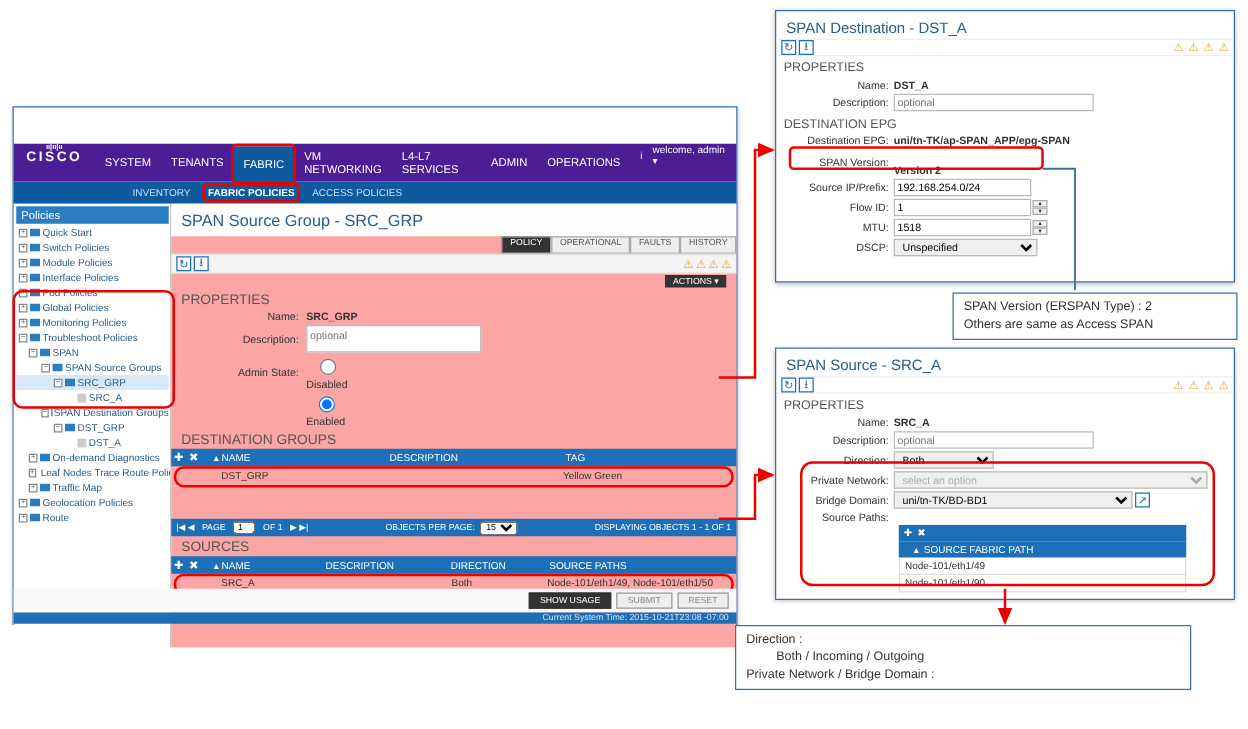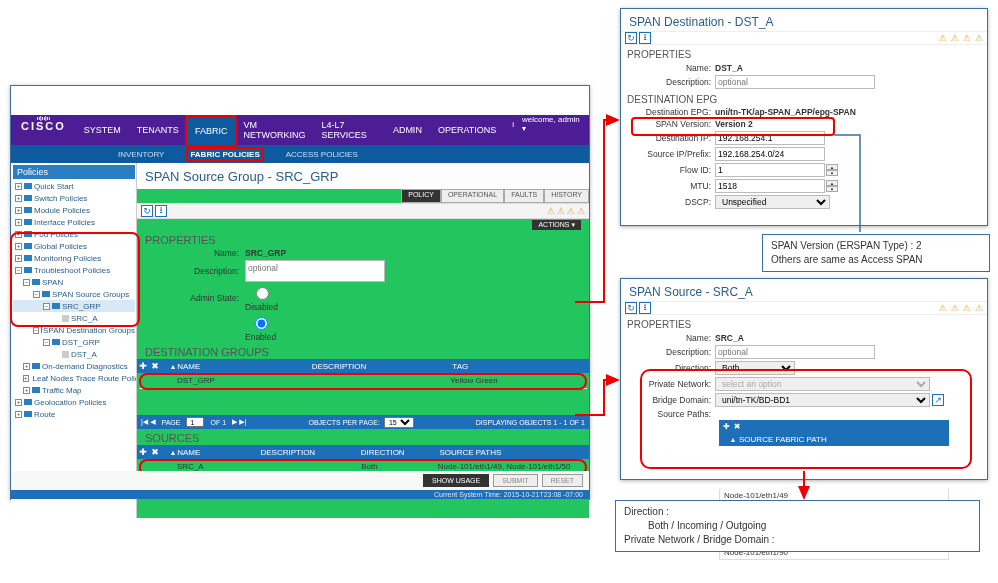--- a/index.html
+++ b/index.html
@@ -11,36 +11,36 @@
   .cisco-logo { padding:0 10px; font-weight:bold; letter-spacing:2px; font-size:11px; display:flex; flex-direction:column; align-items:center; line-height:1; }
   .cisco-bars { font-size:6px; letter-spacing:0px; }
   .apic-top-tabs { display:flex; height:100%; align-items:stretch; }
   .apic-top-tab { padding:0 8px; display:flex; align-items:center; font-size:9px; cursor:pointer; }
   .apic-top-tab.active { background:#0d5a9f; border-top:2px solid #fff; }
   .apic-top-tab.fabric-hl { position:relative; }
   .apic-top-tab.fabric-hl::after { content:""; position:absolute; inset:-2px; border:2px solid #e00; border-radius:4px; pointer-events:none; }
   .apic-top-right { margin-left:auto; padding:0 8px; font-size:8px; display:flex; align-items:center; gap:8px; }
 
   .apic-subbar { height:18px; background:#0d5a9f; color:#c7e0f5; display:flex; align-items:center; padding-left:95px; gap:14px; font-size:8px; }
-  .apic-subbar .sub-item { cursor:pointer;margin-left:12px; }
+  .apic-subbar .sub-item { cursor:pointer; }
   .apic-subbar .sub-item.active { color:#fff; font-weight:bold; position:relative; }
   .apic-subbar .sub-item.active::after { content:""; position:absolute; inset:-3px -4px; border:2px solid #e00; border-radius:3px; }
 
   .apic-body { display:flex; height:calc(100% - 48px - 10px); }
   .apic-tree { width:126px; background:#fff; border-right:1px solid #ccc; padding:2px 1px 2px 2px; overflow:hidden; }
   .tree-head { background:#2a7dc0; color:#fff; padding:2px 4px; font-size:9px; margin-bottom:1px; }
   .tree-item { display:flex; align-items:center; gap:2px; padding:0 0 0 2px; height:12px; font-size:8px; color:#2a5d8a; white-space:nowrap; cursor:pointer; }
   .tree-item .folder { width:8px; height:6px; background:#2a7dc0; display:inline-block; }
   .tree-item .exp { width:7px; height:7px; border:1px solid #888; display:inline-flex; align-items:center; justify-content:center; font-size:6px; color:#555; background:#fff; }
   .indent1 { padding-left:10px;text-align:right; } .indent2 { padding-left:20px; } .indent3 { padding-left:30px; } .indent4 { padding-left:40px; }
   .tree-item.sel { background:#d7e8f6; }
   .tree-item.leaf .folder { background:#ccc; width:7px; height:7px; }
   .tree-hl { position:absolute; border:2px solid #e00; border-radius:8px; pointer-events:none; }
 
-  .apic-main { flex:1; display:flex; flex-direction:column; background:#22c55e; }
+  .apic-main { flex:1; display:flex; flex-direction:column; background:#fca5a5; }
   .apic-title { height:26px; display:flex; align-items:center; padding:0 8px; font-size:13px; color:#2a5d8a; background:#fdfdfd; }
   .apic-tabs2 { height:14px; display:flex; justify-content:flex-end; gap:0; font-size:7px; }
   .apic-tab2 { padding:1px 6px; border:1px solid #aaa; background:#eee; color:#555; cursor:pointer; }
   .apic-tab2.active { background:#333; color:#fff; }
   .apic-iconbar { height:16px; background:#f4f4f4; border-top:1px solid #ddd; border-bottom:1px solid #ddd; display:flex; align-items:center; padding:0 4px; gap:2px; }
   .box-icon { width:12px; height:12px; border:1px solid #1d6fb8; color:#1d6fb8; display:inline-flex; align-items:center; justify-content:center; font-size:9px; cursor:pointer; background:#fff; }
   .warn-icon { color:#e5a33b; font-size:9px; }
   .apic-iconbar .right { margin-left:auto; display:flex; gap:2px; }
   .actions-btn { background:#333; color:#fff; font-size:7px; padding:1px 6px; margin-left:auto; margin-right:4px; cursor:pointer; }
 
@@ -77,35 +77,35 @@
   .pop-title { color:#2a5d8a; font-size:12px; padding:6px 8px 2px; }
   .pop-iconbar { height:14px; border-top:1px solid #eee; border-bottom:1px solid #eee; display:flex; align-items:center; padding:0 4px; gap:2px; }
   .pop-iconbar .right { margin-left:auto; display:flex; gap:4px; }
   .pop-body { padding:2px 6px 4px; }
   .fld { display:flex; align-items:center; padding:1px 0; font-size:8.5px; }
   .fld .lab { width:88px; text-align:right; padding-right:4px; }
   .fld input[type=text], .fld select { height:14px; border:1px solid #bbb; font-size:8.5px; padding:0 2px; }
   .fld input.w1 { width:160px; } .fld input.w2 { width:110px; }
   .fld .spin { width:12px; display:inline-flex; flex-direction:column; margin-left:1px; }
   .fld .spin span { height:6px; border:1px solid #aaa; font-size:5px; text-align:center; line-height:4px; cursor:pointer; background:#f0f0f0; }
-  .fld .static { font-weight:bold; }
+  .fld .static { font-weight:bold;margin-top:12px; }
   .fld-hl { position:relative; }
   .fld-hl::after { content:""; position:absolute; left:4px; top:-1px; width:200px; height:15px; border:2px solid #e00; border-radius:4px; pointer-events:none; }
 
   .src-paths { margin-left:92px; width:230px; }
   .src-paths .head { background:#1d6fb8; color:#fff; font-size:8px; padding:2px 4px; display:flex; gap:4px; align-items:center; }
   .src-paths .head .pm { cursor:pointer; }
-  .src-paths .r { border:1px solid #ddd; border-top:none; padding:2px 4px; font-size:8px;margin-top:43px; }
+  .src-paths .r { border:1px solid #ddd; border-top:none; padding:2px 4px; font-size:8px; }
 
   .box-hl-large { position:absolute; border:2px solid #e00; border-radius:10px; pointer-events:none; }
 
   
   .callout { position:absolute; background:#fff; border:1px solid #3a6ea5; padding:4px 8px; font-size:10px; line-height:1.4; color:#333; white-space:nowrap; }
   .callout.c1 { left:762px; top:234px; width:228px; }
-  .callout.c2 { left:615px; top:500px; width:365px; white-space:normal; }
+  .callout.c2 { left:588px; top:500px; width:365px; white-space:normal; }
 
   
   svg.arrows { position:absolute; left:0; top:0; width:998px; height:583px; pointer-events:none; }
 </style>
 </head>
 <body>
 
 <div class="apic">
   <div class="apic-top">
     <div class="cisco-logo">
@@ -377,24 +377,20 @@
     <div style="font-size:10px;color:#555;padding:4px 0 1px;">DESTINATION EPG</div>
     <div class="fld">
         <span class="lab">Destination EPG:</span>
         <b>uni/tn-TK/ap-SPAN_APP/epg-SPAN</b>
       </div>
     <div class="fld fld-hl">
         <span class="lab">SPAN Version:</span>
         <span class="static">Version 2</span>
       </div>
     <div class="fld">
-        <span class="lab">Destination IP:</span>
-        <input class="w2" type="text" value="192.168.254.1" style="">
-      </div>
-    <div class="fld">
         <span class="lab">Source IP/Prefix:</span>
         <input class="w2" type="text" value="192.168.254.0/24" style="">
       </div>
     <div class="fld">
         <span class="lab">Flow ID:</span>
         <input class="w2" type="text" value="1" style="">
         <span class="spin">
           <span>▴</span>
           <span>▾</span>
         </span>
@@ -435,25 +431,25 @@
     <div class="fld">
         <span class="lab">Description:</span>
         <input class="w1" type="text" placeholder="optional" style="">
       </div>
     <div class="fld">
         <span class="lab">Direction:</span>
         <select style="width:80px"><option>Both</option></select>
       </div>
     <div class="fld">
         <span class="lab">Private Network:</span>
-        <select style="width:215px;color:#aaa"><option>select an option</option></select>
+        <select style="width:251px;color:#aaa"><option>select an option</option></select>
       </div>
     <div class="fld">
         <span class="lab">Bridge Domain:</span>
-        <select style="width:215px"><option>uni/tn-TK/BD-BD1</option></select>
+        <select style="width:191px"><option>uni/tn-TK/BD-BD1</option></select>
         <span class="box-icon" style="margin-left:2px;">↗</span>
       </div>
     <div class="fld" style="align-items:flex-start;">
         <span class="lab">Source Paths:</span>
       </div>
     <div class="src-paths">
       <div class="head">
           <span class="pm">✚</span>
           <span class="pm">✖</span>
         </div>

